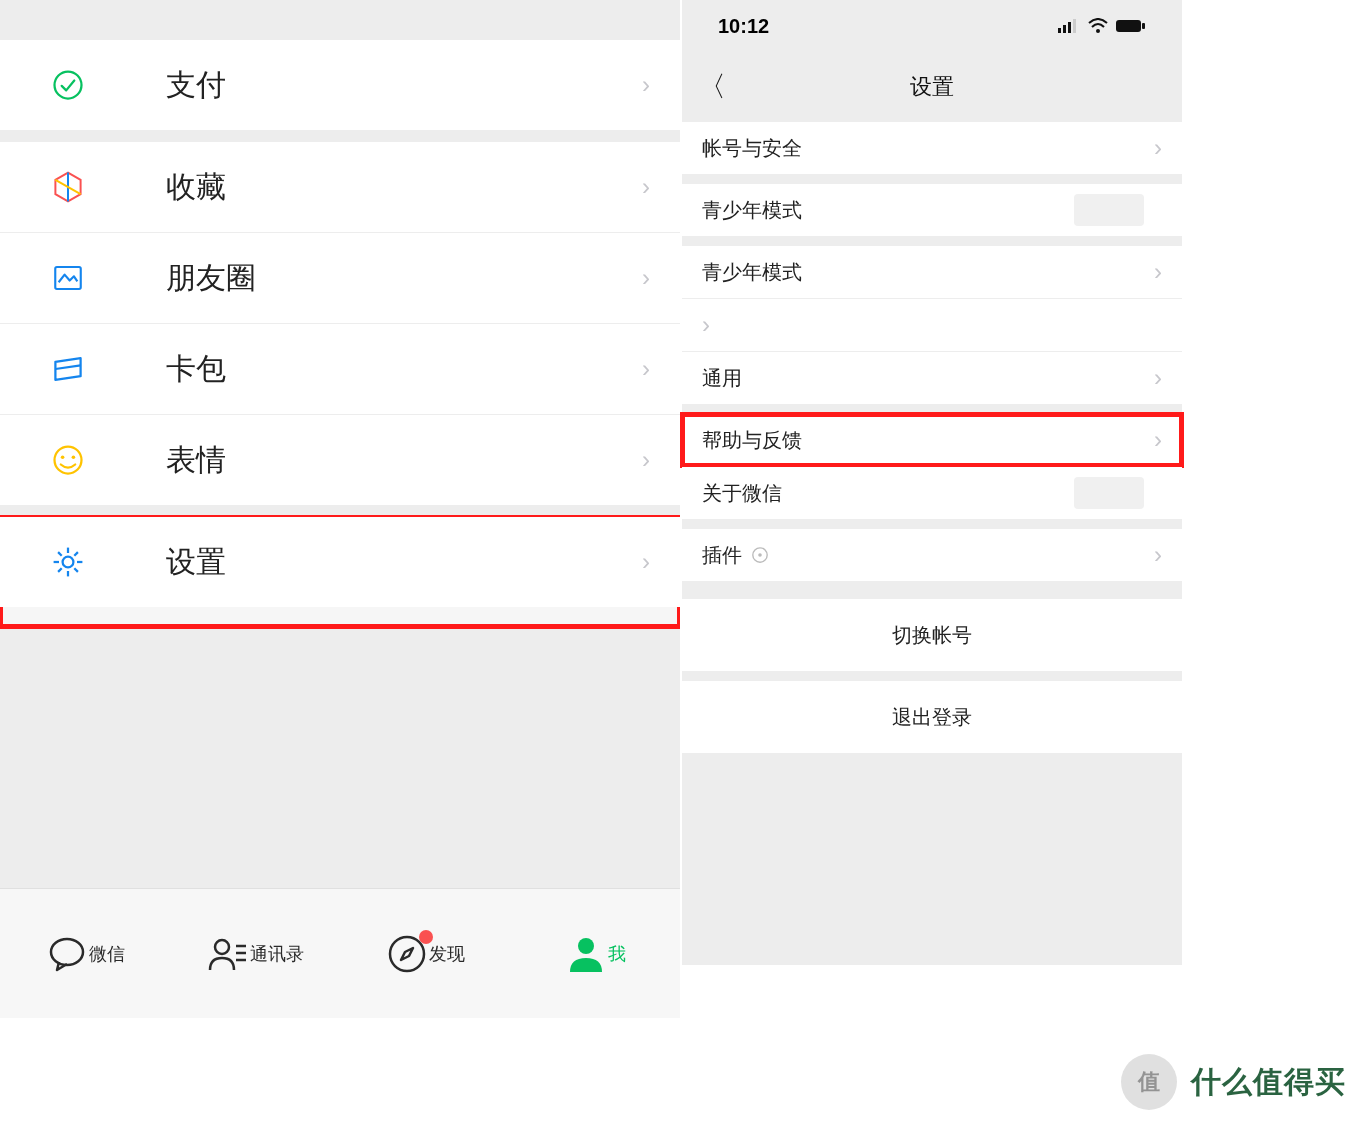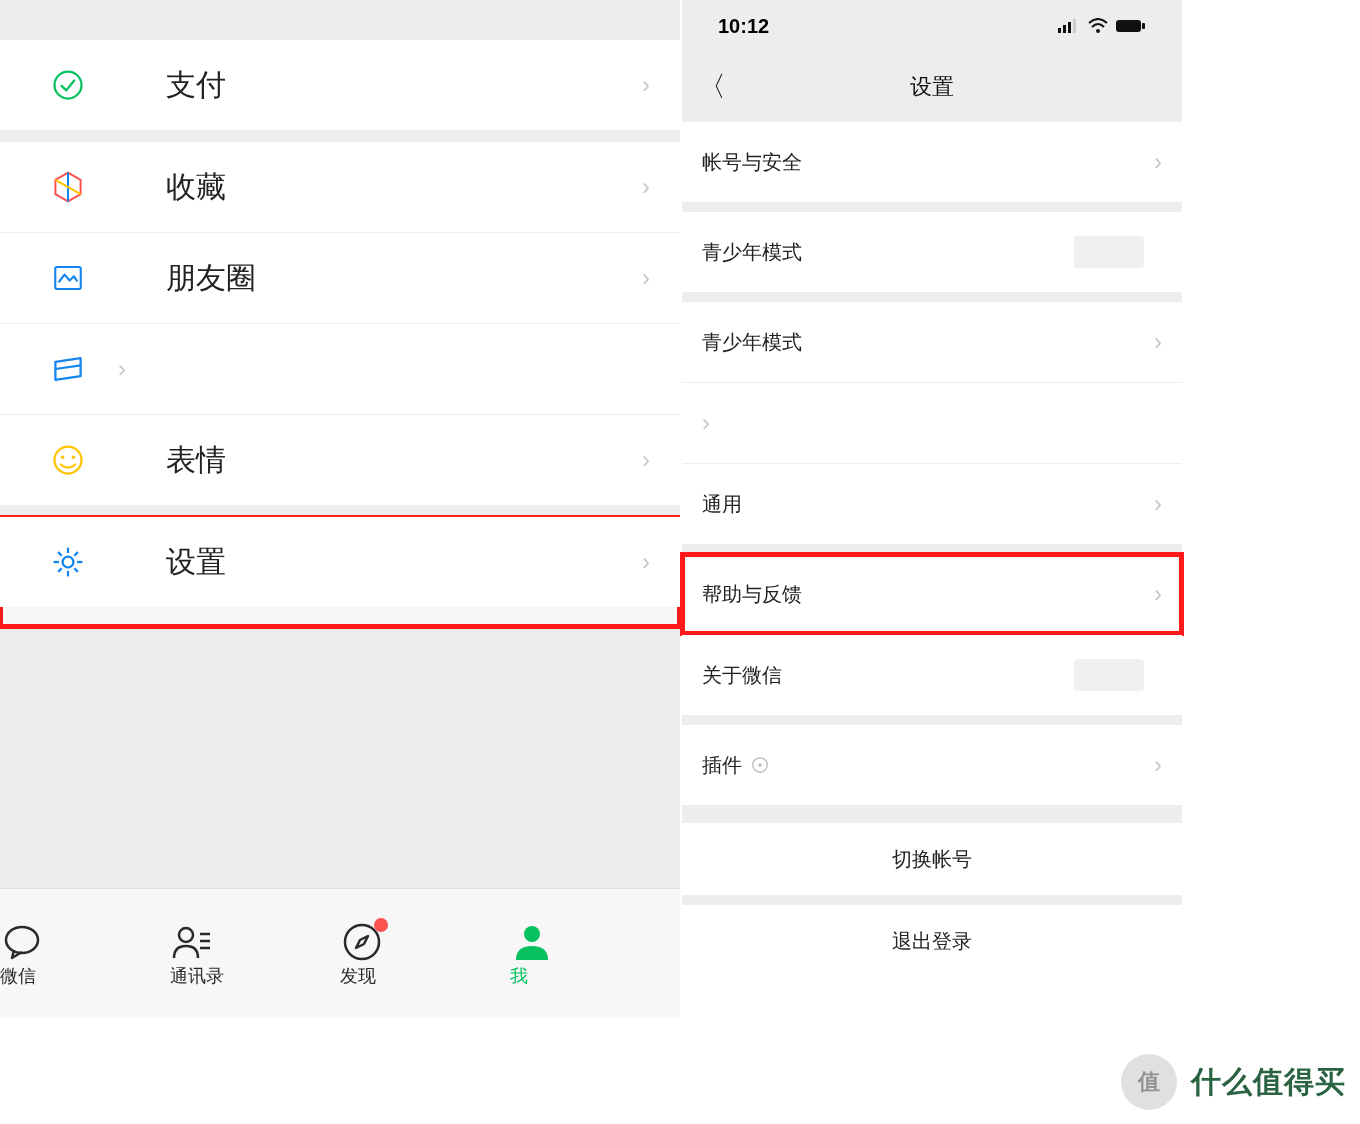--- a/index.html
+++ b/index.html
@@ -15,32 +15,32 @@
   .chev { color:#c7c7cc; font-size:24px; font-weight:300; }
   .hl { outline:5px solid #ff1a1a; outline-offset:-3px; }
 
   
   .lp-row { height:90px; padding-left:48px; padding-right:30px; font-size:30px; color:#222; }
   .lp-row .ic { width:40px; height:40px; display:flex; align-items:center; justify-content:center; margin-right:30px; }
   .lp-row .lbl { flex:1;margin-left:48px; }
   .lp-sep  { height:12px; background:#ededed; }
   .lp-thin { height:1px; background:#ededed; margin-left:118px; }
   .lp-tabbar { position:absolute; left:0; right:0; bottom:0; height:130px; background:#f7f7f7; border-top:1px solid #e0e0e0; display:flex; }
-  .lp-tab { flex:1; display:flex; flex-direction:column; align-items:flex-start; justify-content:center; gap:0; }
+  .lp-tab { flex:1; display:flex; flex-direction:row; align-items:center; justify-content:center; gap:0; }
   .lp-tab .ticon { width:44px; height:44px; display:flex; align-items:center; justify-content:center; position:relative; }
   .lp-tab .tlbl { font-size:18px; color:#2a2a2a; }
   .lp-tab.active .tlbl { color:#07c160; }
   .badge-dot { position:absolute; top:-2px; right:-4px; width:14px; height:14px; border-radius:50%; background:#fa5151; }
 
   
   .rp-status { height:52px; display:flex; align-items:center; justify-content:space-between; padding:0 36px; font-size:20px; font-weight:600; background:#ededed; }
   .rp-status .icons { display:flex; align-items:center; gap:8px; }
   .rp-nav { height:70px; display:flex; align-items:center; justify-content:center; position:relative; background:#ededed; font-size:22px; color:#111; }
   .rp-nav .back { position:absolute; left:16px; font-size:28px; color:#111; font-weight:300; }
-  .rp-row { height:80px; padding:4px 20px; font-size:20px; color:#222; }
+  .rp-row { height:52px; padding:4px 20px; font-size:20px; color:#222; }
   .rp-row .lbl { flex:1; }
   .rp-sep { height:10px; background:#ededed; }
   .rp-center { justify-content:center; height:72px; font-size:20px; color:#222; background:#fff; }
   .badge-ghost { width:70px; height:32px; border-radius:4px; background:#f0f0f0; margin-right:10px; }
   .plugin-ic { width:20px; height:20px; margin-left:8px; display:inline-flex; align-items:center; justify-content:center; }
 
   
   .wm { position:absolute; right:14px; bottom:14px; display:flex; align-items:center; gap:14px; opacity:.9; }
   .wm .circ { width:56px; height:56px; border-radius:50%; background:#ddd; display:flex; align-items:center; justify-content:center; color:#888; font-size:22px; font-weight:700; }
   .wm .txt { font-size:30px; font-weight:700; color:#14532d; letter-spacing:1px; }
@@ -91,20 +91,21 @@
     </div>
     <div class="lp-thin"></div>
 
     <div class="row lp-row">
       <span class="ic">
         <svg viewBox="0 0 40 40" width="36" height="36">
             <path d="M6 12 L34 8 L34 28 L6 32 Z" fill="none" stroke="#1485ee" stroke-width="2.5" stroke-linejoin="round"></path>
             <path d="M6 20 L34 16" stroke="#1485ee" stroke-width="2.5"></path>
           </svg>
       </span>
+      <span class="lbl">卡包</span>
       <span class="chev">›</span>
     </div>
     <div class="lp-thin"></div>
 
     <div class="row lp-row">
       <span class="ic">
         <svg viewBox="0 0 40 40" width="36" height="36">
             <circle cx="20" cy="20" r="15" fill="none" stroke="#ffc300" stroke-width="2.5"></circle>
             <circle cx="14" cy="17" r="2" fill="#ffc300"></circle>
             <circle cx="26" cy="17" r="2" fill="#ffc300"></circle>

